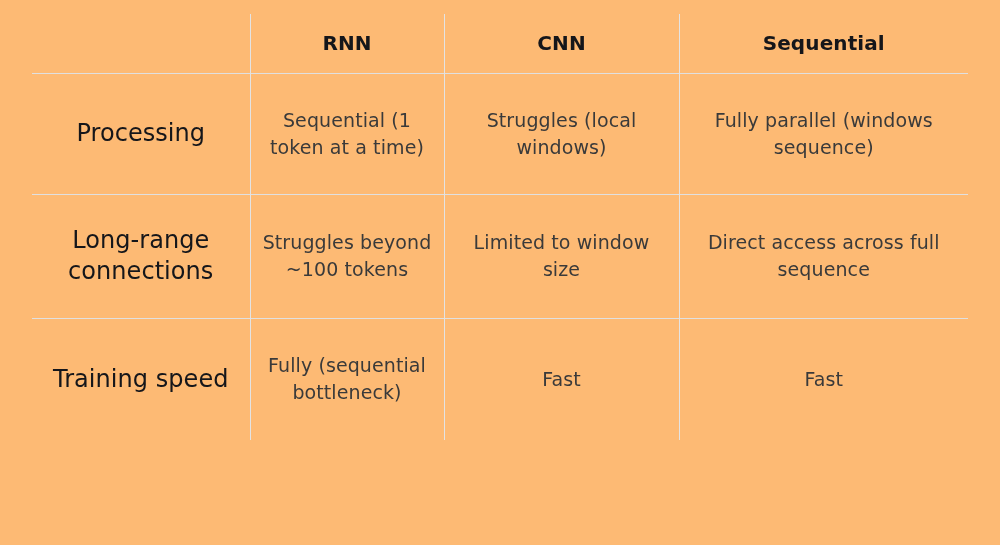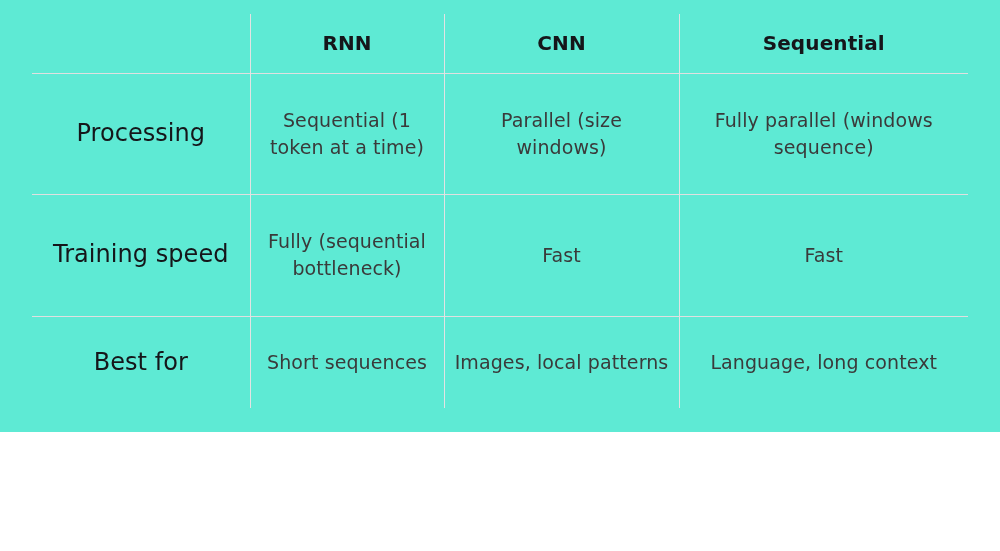--- a/index.html
+++ b/index.html
@@ -12,22 +12,22 @@
     width: 1000px;
     height: 551px;
     overflow: hidden;
     font-family: "DejaVu Sans", "Liberation Sans", sans-serif;
     -webkit-font-smoothing: antialiased;
   }
 
   .canvas {
     position: relative;
     width: 1000px;
-    height: 432px;
-    background: #5eead4;
+    height: 545px;
+    background: #fdba74;
   }
 
   
   .cmp-table {
     position: absolute;
     left: 32px;
     top: 14px;
     width: 936px;          
     border-collapse: collapse;
     table-layout: fixed;
@@ -116,35 +116,35 @@
         <th class="sep col-head">CNN</th>
         <th class="col-head">Sequential</th>
       </tr>
     </thead>
 
     <tbody>
 
       <tr class="r1">
         <td class="sep row-head">Processing</td>
         <td class="sep cell-text">Sequential (1 token at a time)</td>
-        <td class="sep cell-text">Parallel (size windows)</td>
+        <td class="sep cell-text">Struggles (local windows)</td>
         <td class="cell-text">Fully parallel (windows sequence)</td>
       </tr>
 
+      <tr class="r2">
+        <td class="sep row-head">Long-range connections</td>
+        <td class="sep cell-text">Struggles beyond ~100 tokens</td>
+        <td class="sep cell-text">Limited to window size</td>
+        <td class="cell-text">Direct access across full sequence</td>
+      </tr>
 
       <tr class="r3">
         <td class="sep row-head">Training speed</td>
         <td class="sep cell-text">Fully (sequential bottleneck)</td>
         <td class="sep cell-text">Fast</td>
         <td class="cell-text">Fast</td>
       </tr>
 
-      <tr class="r4">
-        <td class="sep row-head">Best for</td>
-        <td class="sep cell-text">Short sequences</td>
-        <td class="sep cell-text">Images, local patterns</td>
-        <td class="cell-text">Language, long context</td>
-      </tr>
 
     </tbody>
   </table>
 
 </div>
 
 </body></html>

